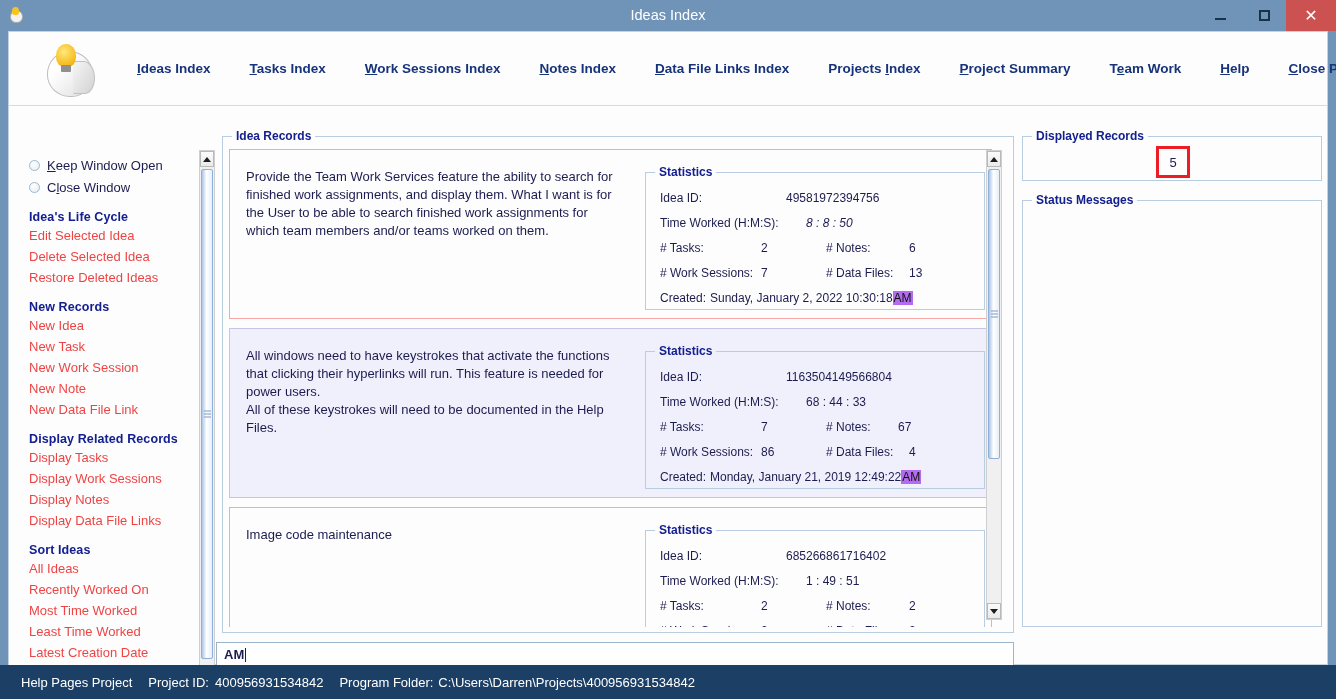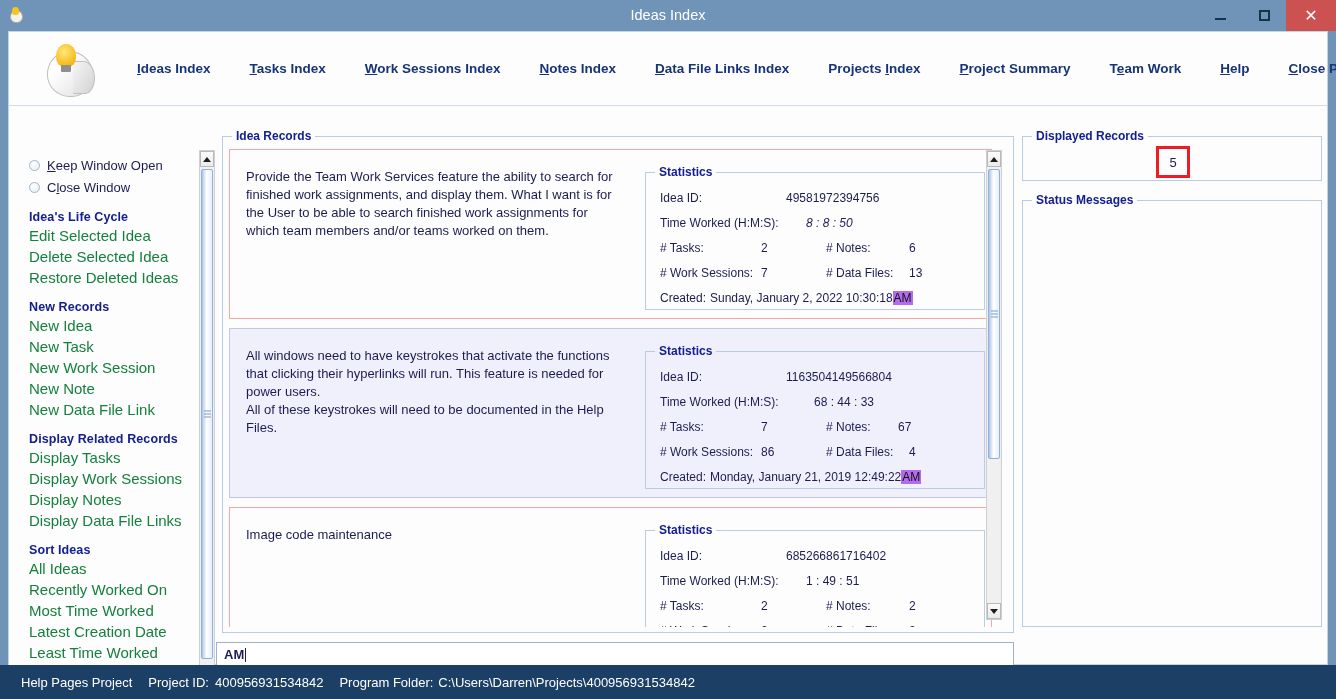--- a/index.html
+++ b/index.html
@@ -128,21 +128,21 @@
     border: 1px solid #9fb6cb;
     background: radial-gradient(circle at 35% 30%, #ffffff, #e4ecf3);
     margin-right: 7px; flex: 0 0 auto;
   }
   .radio-label { color: #1c1c50; font-size: 13px; }
   .side-group {
     color: #14208f; font-size: 12.5px; font-weight: bold;
     margin-top: 12px; margin-bottom: 1px; letter-spacing: .1px;
   }
   .side-link {
-    color: #15803d; font-size: 15px; line-height: 21px;
+    color: #ef4444; font-size: 13px; line-height: 21px;
     display: block; text-decoration: none; cursor: pointer;
     white-space: nowrap;
   }
 
   
   .vscroll {
     position: absolute; width: 16px;
     background: #f0f0f0; border: 1px solid #cfcfcf;
   }
   .vscroll .arrow {
@@ -334,22 +334,22 @@
         <a class="side-link">New Data File Link</a>
         <div class="side-group">Display Related Records</div>
         <a class="side-link">Display Tasks</a>
         <a class="side-link">Display Work Sessions</a>
         <a class="side-link">Display Notes</a>
         <a class="side-link">Display Data File Links</a>
         <div class="side-group">Sort Ideas</div>
         <a class="side-link">All Ideas</a>
         <a class="side-link">Recently Worked On</a>
         <a class="side-link">Most Time Worked</a>
+        <a class="side-link">Least Time Worked</a>
         <a class="side-link">Latest Creation Date</a>
-        <a class="side-link">Least Time Worked</a>
         <div class="side-group">Printing</div>
       </div>
 
     <div class="vscroll" style="left:190px; top:118px; height:548px;">
       <div class="arrow up">
           <span class="tri-up"></span>
         </div>
       <div class="thumb" style="top:18px; height:490px;">
         <div class="grip">
             <i></i>
@@ -398,21 +398,21 @@
           <div class="record selected">
             <div class="body">All windows need to have keystrokes that activate the functions that clicking their hyperlinks will run. This feature is needed for power users.<br>All of these keystrokes will need to be documented in the Help Files.</div>
             <div class="stats">
               <div class="fs-legend">Statistics</div>
               <div class="stat-row" style="top: 18px;">
                 <span class="stat-lbl" style="left: 14px;">Idea ID:</span>
                 <span class="stat-val" style="left: 140px;">1163504149566804</span>
               </div>
               <div class="stat-row" style="top: 43px;">
                 <span class="stat-lbl" style="left: 14px;">Time Worked (H:M:S):</span>
-                <span class="stat-val" style="left: 160px; margin-left: 8px;">68  :  44  :  33</span>
+                <span class="stat-val" style="left: 160px;">68  :  44  :  33</span>
               </div>
               <div class="stat-row" style="top: 68px;">
                 <span class="stat-lbl" style="left: 14px;"># Tasks:</span>
                 <span class="stat-val" style="left: 115px;">7</span>
                 <span class="stat-lbl" style="left: 180px;"># Notes:</span>
                 <span class="stat-val" style="left: 252px;">67</span>
               </div>
               <div class="stat-row" style="top: 93px;">
                 <span class="stat-lbl" style="left: 14px;"># Work Sessions:</span>
                 <span class="stat-val" style="left: 115px;">86</span>

